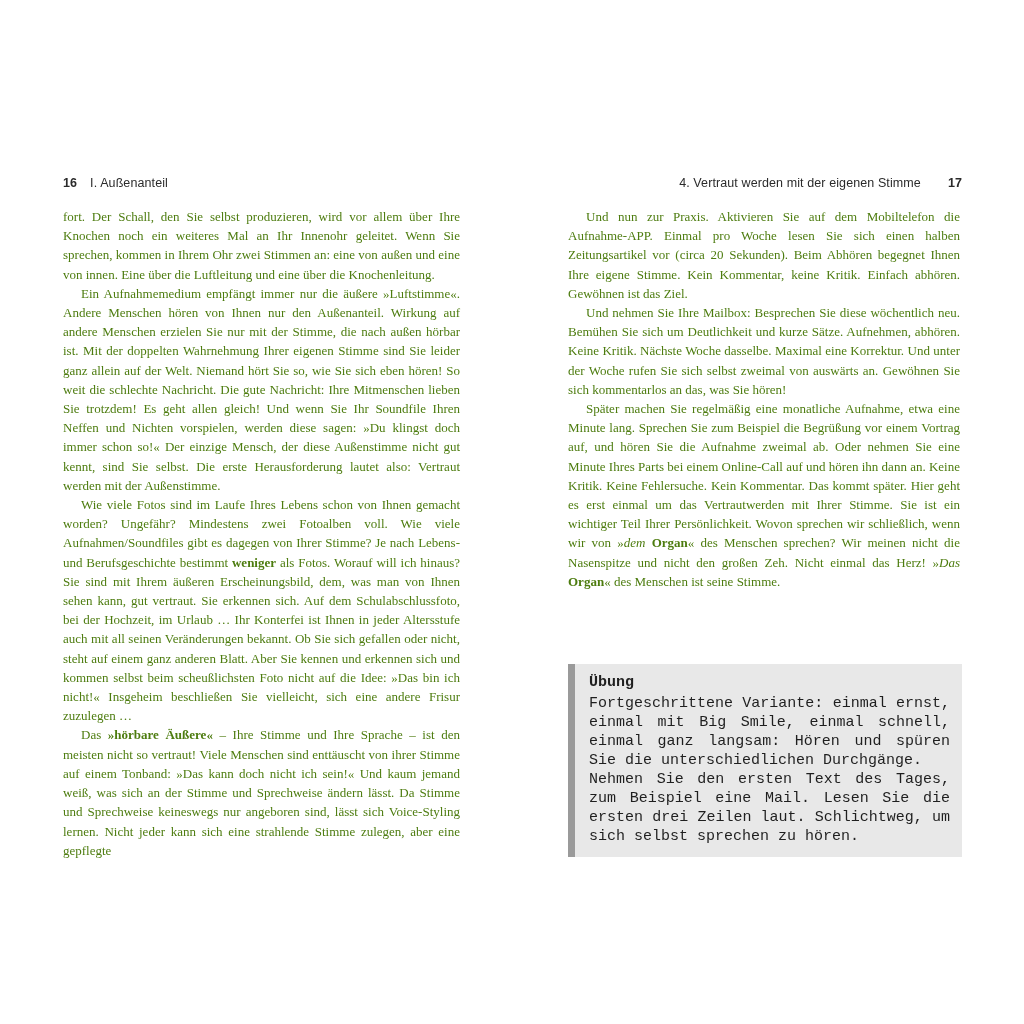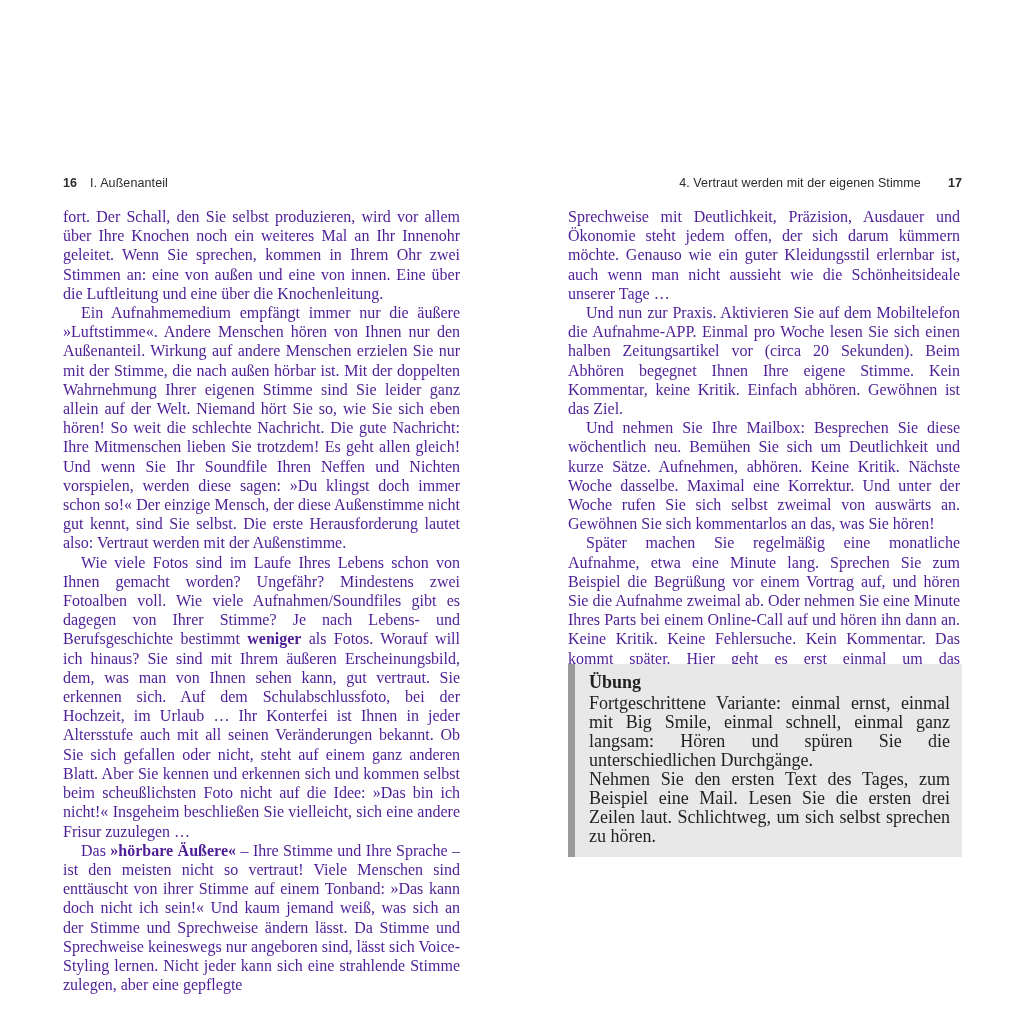--- a/index.html
+++ b/index.html
@@ -22,40 +22,40 @@
   .header-left  { left: 63px; }
   .header-right { left: 568px; width: 394px; text-align: right; }
   .pagenum { font-weight: bold; }
   .header-left  .pagenum { margin-right: 13px; text-align: right; }
   .header-right .pagenum { margin-left: 27px; }
 
   .column {
     position: absolute;
     top: 207px;
     text-align: justify;
-    font-size: 16px;
+    font-size: 13px;
     line-height: 19.2px;
-    color: #4c1d95;
+    color: #4d7c0f;
     hyphens: auto;
   }
   .col-left  { left: 63px;  width: 397px; }
   .col-right { left: 568px; width: 392px; }
   .column p { margin: 0; padding: 0; }
   .column p.indent { text-indent: 18px; }
 
   .exercise-box {
     position: absolute;
     left: 568px;
     top: 664px;
     width: 361px;
     background: #e8e8e8;
     border-left: 7px solid #9a9a9a;
     padding: 9px 12px 11px 14px;
-    font-family: Liberation Serif, serif;
-    font-size: 18px;
+    font-family: Liberation Mono, monospace;
+    font-size: 15px;
     line-height: 19px;
     color: #1f1f1f;
   }
   .exercise-box .box-title {
     font-weight: bold;
     margin: 0 0 2px 0;
   }
   .exercise-box p { margin: 0; text-align: justify; }
 </style>
 </head>
@@ -70,21 +70,20 @@
 </div>
 
 <div class="column col-left">
   <p><span>fort. Der Schall, den Sie selbst produzieren, wird vor allem über Ihre Knochen noch ein weiteres Mal an Ihr Innenohr geleitet. Wenn Sie sprechen, kommen in Ihrem Ohr zwei Stimmen an: eine von außen und eine von innen. Eine über die Luftleitung und eine über die Knochenleitung.</span></p>
   <p class="indent"><span>Ein Aufnahmemedium empfängt immer nur die äußere »Luftstimme«. Andere Menschen hören von Ihnen nur den Außenanteil. Wirkung auf andere Menschen erzielen Sie nur mit der Stimme, die nach außen hörbar ist. Mit der doppelten Wahrnehmung Ihrer eigenen Stimme sind Sie leider ganz allein auf der Welt. Niemand hört Sie so, wie Sie sich eben hören! So weit die schlechte Nachricht. Die gute Nachricht: Ihre Mitmenschen lieben Sie trotzdem! Es geht allen gleich! Und wenn Sie Ihr Soundfile Ihren Neffen und Nichten vorspielen, werden diese sagen: »Du klingst doch immer schon so!« Der einzige Mensch, der diese Außenstimme nicht gut kennt, sind Sie selbst. Die erste Herausforderung lautet also: Vertraut werden mit der Außenstimme.</span></p>
   <p class="indent"><span>Wie viele Fotos sind im Laufe Ihres Lebens schon von Ihnen gemacht worden? Ungefähr? Mindestens zwei Fotoalben voll. Wie viele Aufnahmen/Soundfiles gibt es dagegen von Ihrer Stimme? Je nach Lebens- und Berufsgeschichte bestimmt </span><span style="font-weight: bold;">weniger</span><span> als Fotos. Worauf will ich hinaus? Sie sind mit Ihrem äußeren Erscheinungsbild, dem, was man von Ihnen sehen kann, gut vertraut. Sie erkennen sich. Auf dem Schulabschlussfoto, bei der Hochzeit, im Urlaub … Ihr Konterfei ist Ihnen in jeder Altersstufe auch mit all seinen Veränderungen bekannt. Ob Sie sich gefallen oder nicht, steht auf einem ganz anderen Blatt. Aber Sie kennen und erkennen sich und kommen selbst beim scheußlichsten Foto nicht auf die Idee: »Das bin ich nicht!« Insgeheim beschließen Sie vielleicht, sich eine andere Frisur zuzulegen …</span></p>
   <p class="indent"><span>Das </span><span style="font-weight: bold;">»hörbare Äußere«</span><span> – Ihre Stimme und Ihre Sprache – ist den meisten nicht so vertraut! Viele Menschen sind enttäuscht von ihrer Stimme auf einem Tonband: »Das kann doch nicht ich sein!« Und kaum jemand weiß, was sich an der Stimme und Sprechweise ändern lässt. Da Stimme und Sprechweise keineswegs nur angeboren sind, lässt sich Voice-Styling lernen. Nicht jeder kann sich eine strahlende Stimme zulegen, aber eine gepflegte</span></p>
 </div>
 
 <div class="column col-right">
-  <p><span>Sprechweise mit Deutlichkeit, Präzision, Ausdauer und Ökonomie steht jedem offen, der sich darum kümmern möchte. Genauso wie ein guter Kleidungsstil erlernbar ist, auch wenn man nicht aussieht wie die Schönheitsideale unserer Tage …</span></p>
   <p class="indent"><span>Und nun zur Praxis. Aktivieren Sie auf dem Mobiltelefon die Aufnahme-APP. Einmal pro Woche lesen Sie sich einen halben Zeitungsartikel vor (circa 20 Sekunden). Beim Abhören begegnet Ihnen Ihre eigene Stimme. Kein Kommentar, keine Kritik. Einfach abhören. Gewöhnen ist das Ziel.</span></p>
   <p class="indent"><span>Und nehmen Sie Ihre Mailbox: Besprechen Sie diese wöchentlich neu. Bemühen Sie sich um Deutlichkeit und kurze Sätze. Aufnehmen, abhören. Keine Kritik. Nächste Woche dasselbe. Maximal eine Korrektur. Und unter der Woche rufen Sie sich selbst zweimal von auswärts an. Gewöhnen Sie sich kommentarlos an das, was Sie hören!</span></p>
   <p class="indent"><span>Später machen Sie regelmäßig eine monatliche Aufnahme, etwa eine Minute lang. Sprechen Sie zum Beispiel die Begrüßung vor einem Vortrag auf, und hören Sie die Aufnahme zweimal ab. Oder nehmen Sie eine Minute Ihres Parts bei einem Online-Call auf und hören ihn dann an. Keine Kritik. Keine Fehlersuche. Kein Kommentar. Das kommt später. Hier geht es erst einmal um das Vertrautwerden mit Ihrer Stimme. Sie ist ein wichtiger Teil Ihrer Persönlichkeit. Wovon sprechen wir schließlich, wenn wir von »</span><span style="font-style: italic;">dem</span><span> </span><span style="font-weight: bold;">Organ</span><span>« des Menschen sprechen? Wir meinen nicht die Nasenspitze und nicht den großen Zeh. Nicht einmal das Herz! »</span><span style="font-style: italic;">Das</span><span> </span><span style="font-weight: bold;">Organ</span><span>« des Menschen ist seine Stimme.</span></p>
 </div>
 
 <div class="exercise-box">
   <p class="box-title">Übung</p>
   <p>Fortgeschrittene Variante: einmal ernst, einmal mit Big Smile, einmal schnell, einmal ganz langsam: Hören und spüren Sie die unterschiedlichen Durchgänge.</p>
   <p>Nehmen Sie den ersten Text des Tages, zum Beispiel eine Mail. Lesen Sie die ersten drei Zeilen laut. Schlichtweg, um sich selbst sprechen zu hören.</p>
 </div>

